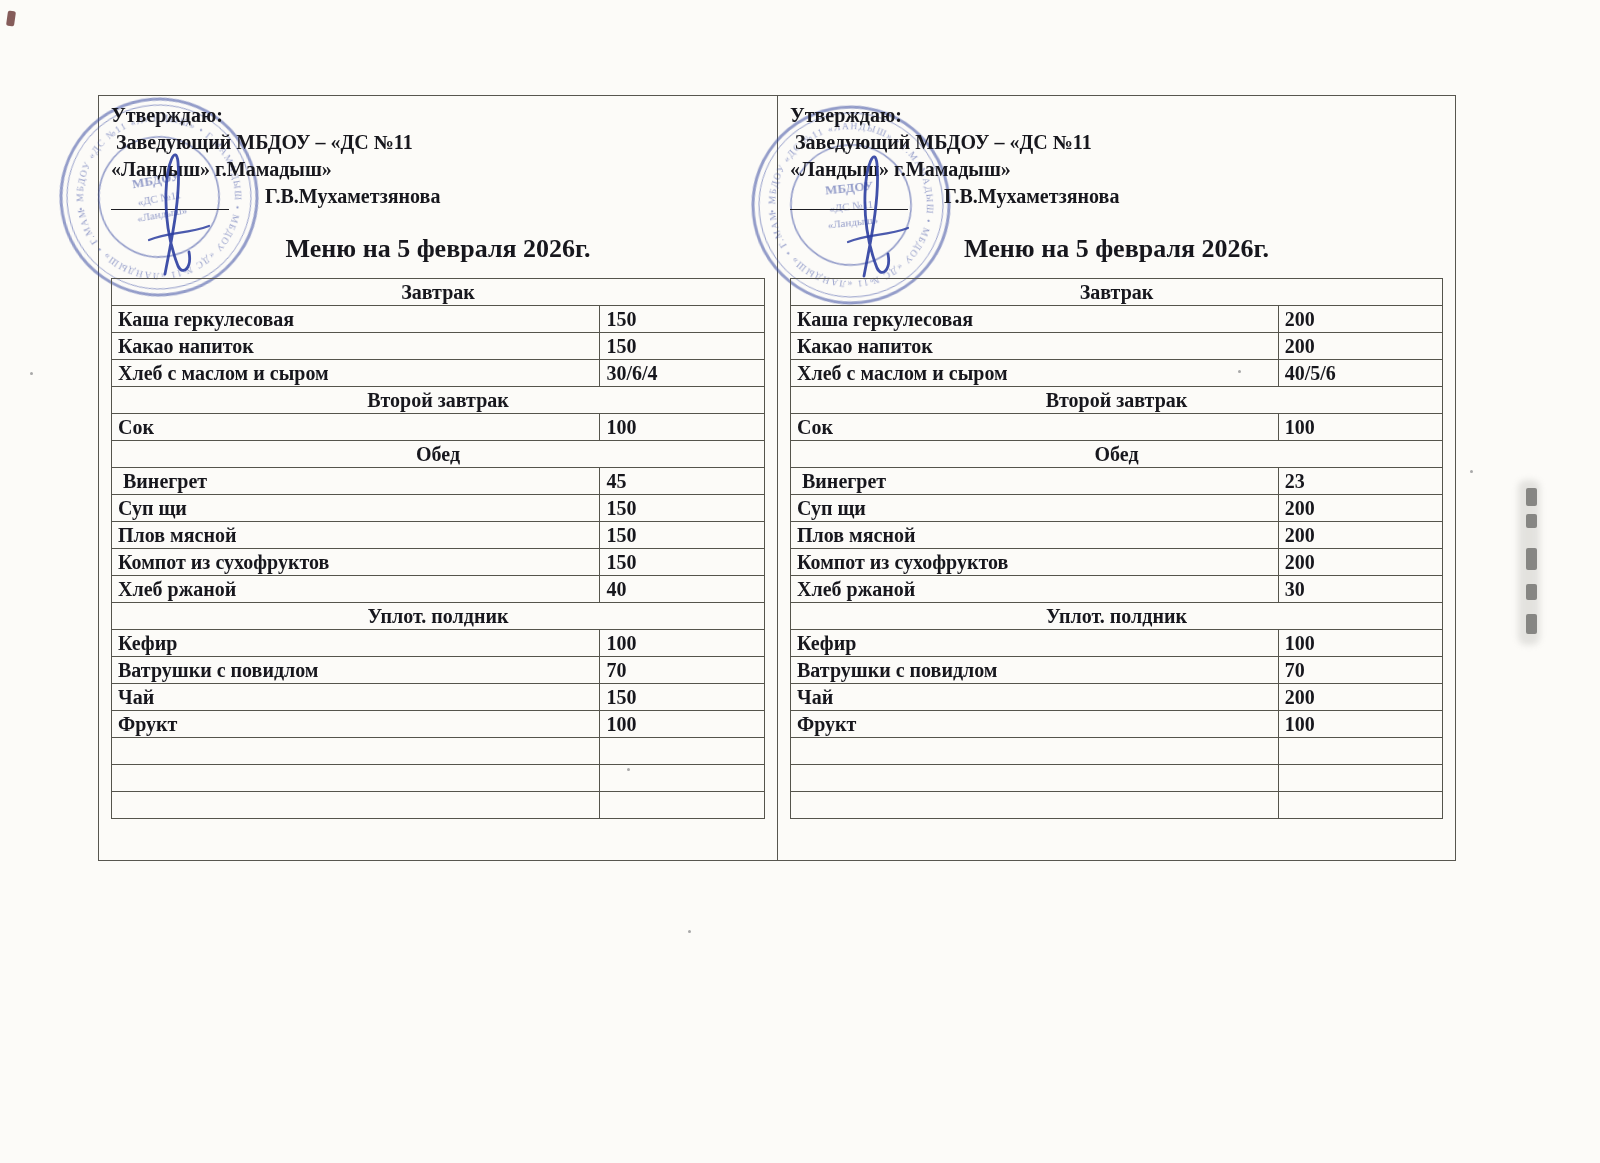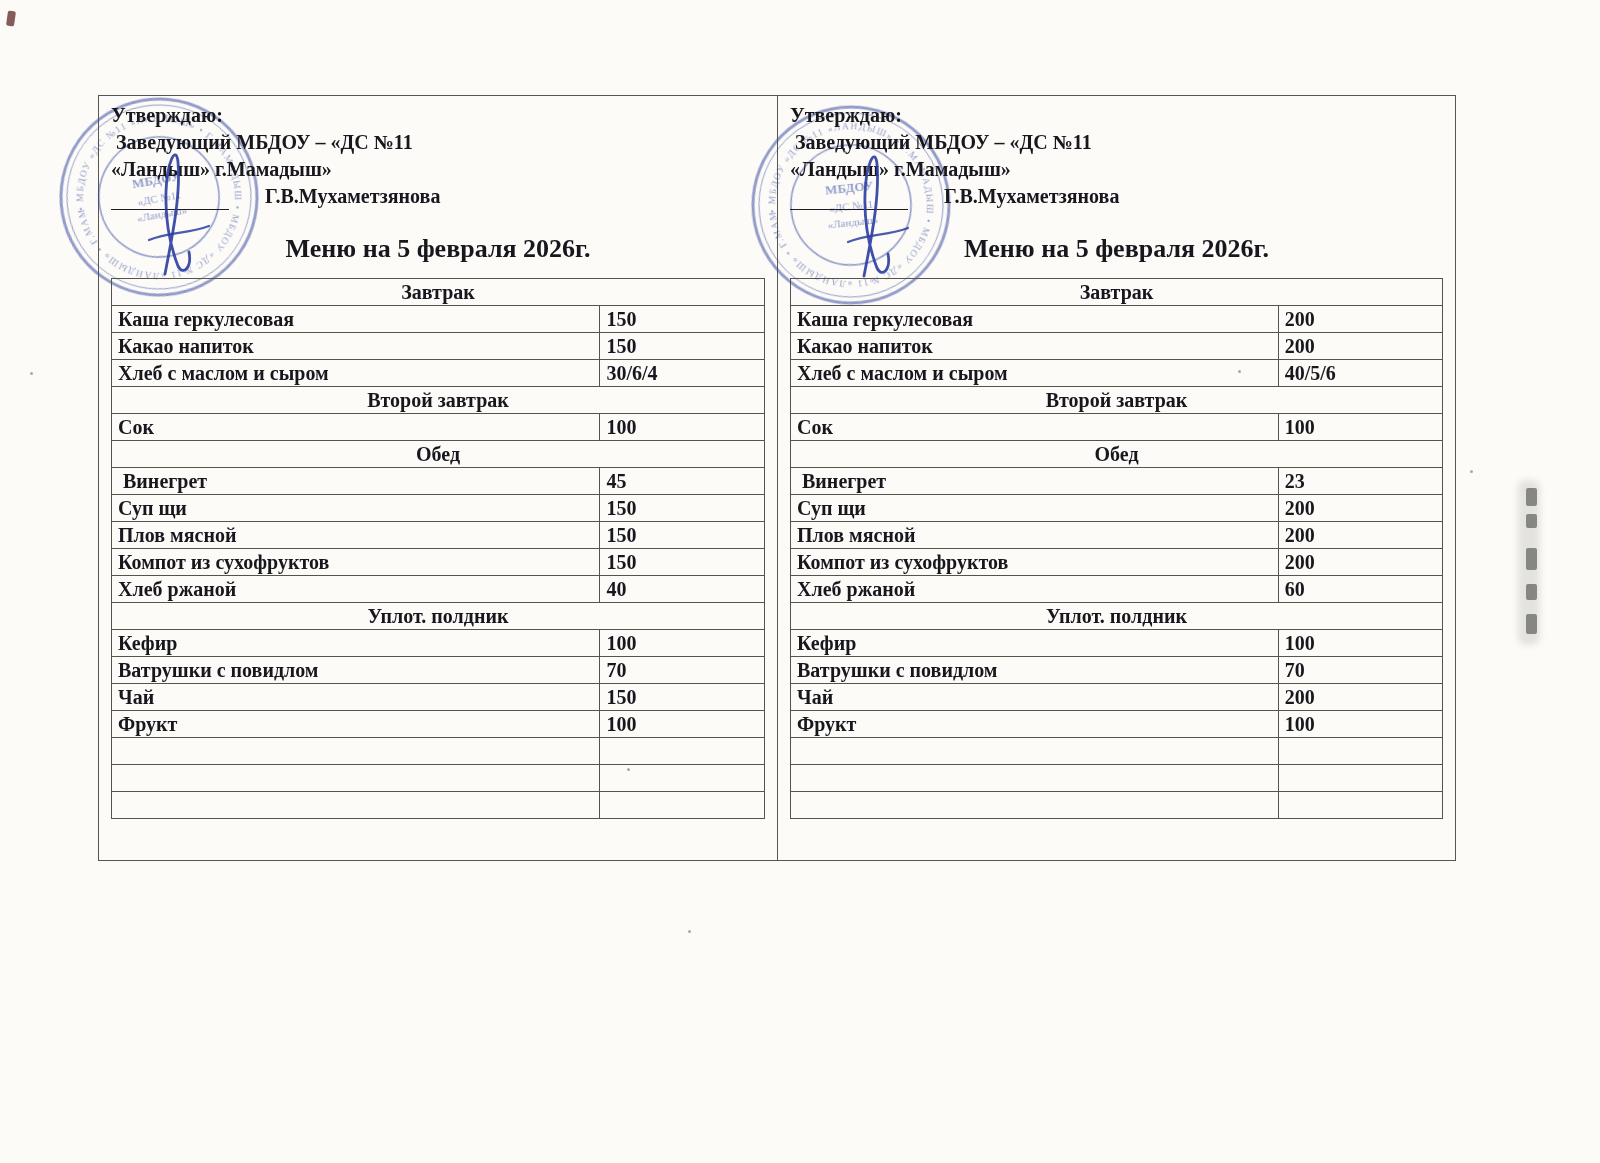--- a/index.html
+++ b/index.html
@@ -265,21 +265,21 @@
         <tr>
             <td>Плов мясной</td>
             <td>200</td>
           </tr>
         <tr>
             <td>Компот из сухофруктов</td>
             <td>200</td>
           </tr>
         <tr>
             <td>Хлеб ржаной</td>
-            <td>60</td>
+            <td>30</td>
           </tr>
         <tr class="sec">
             <td colspan="2">Уплот. полдник</td>
           </tr>
         <tr>
             <td>Кефир</td>
             <td>100</td>
           </tr>
         <tr>
             <td>Ватрушки с повидлом</td>

